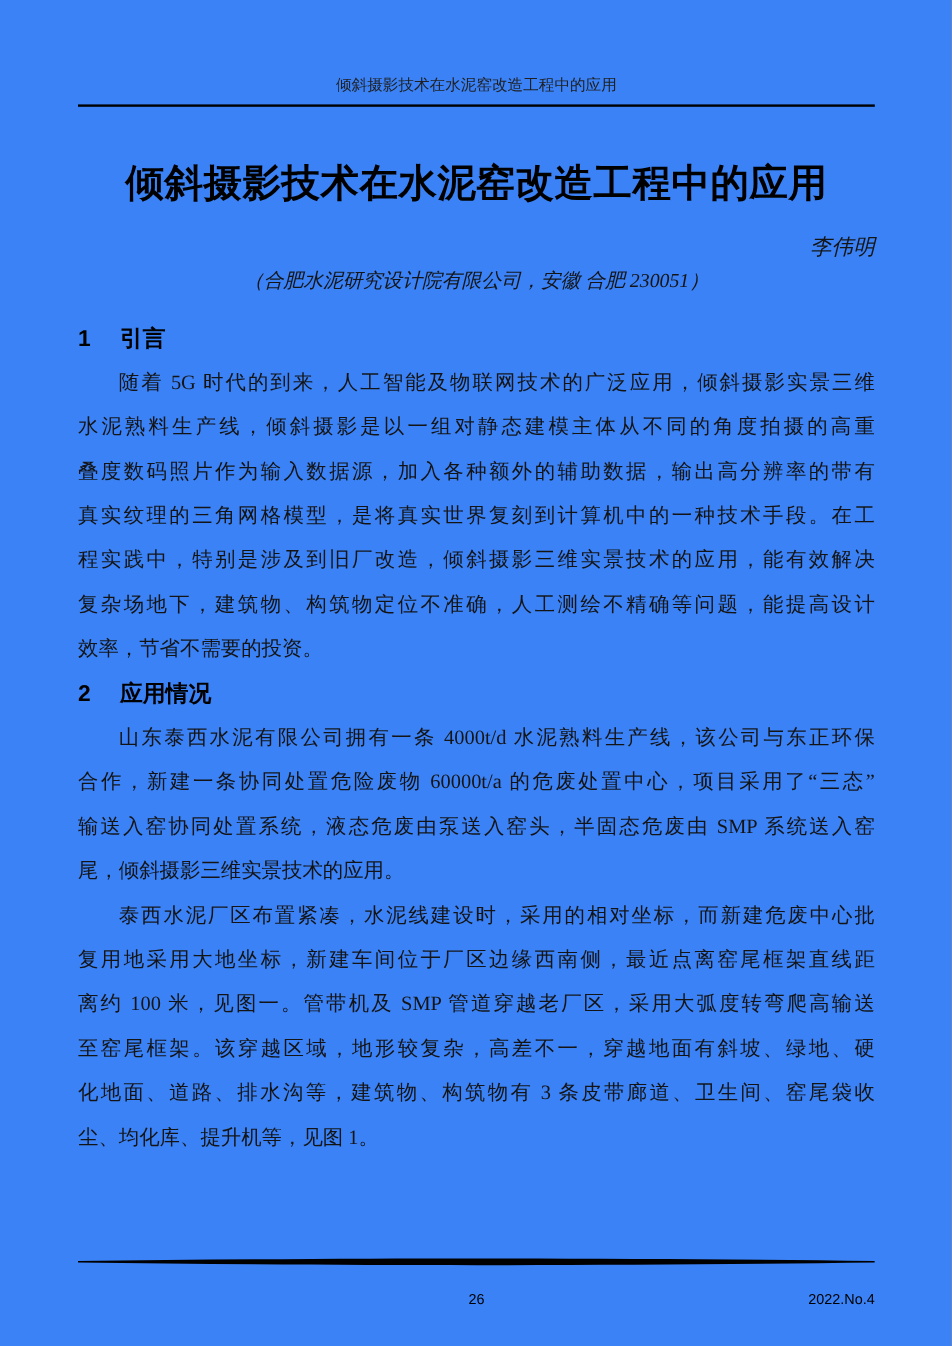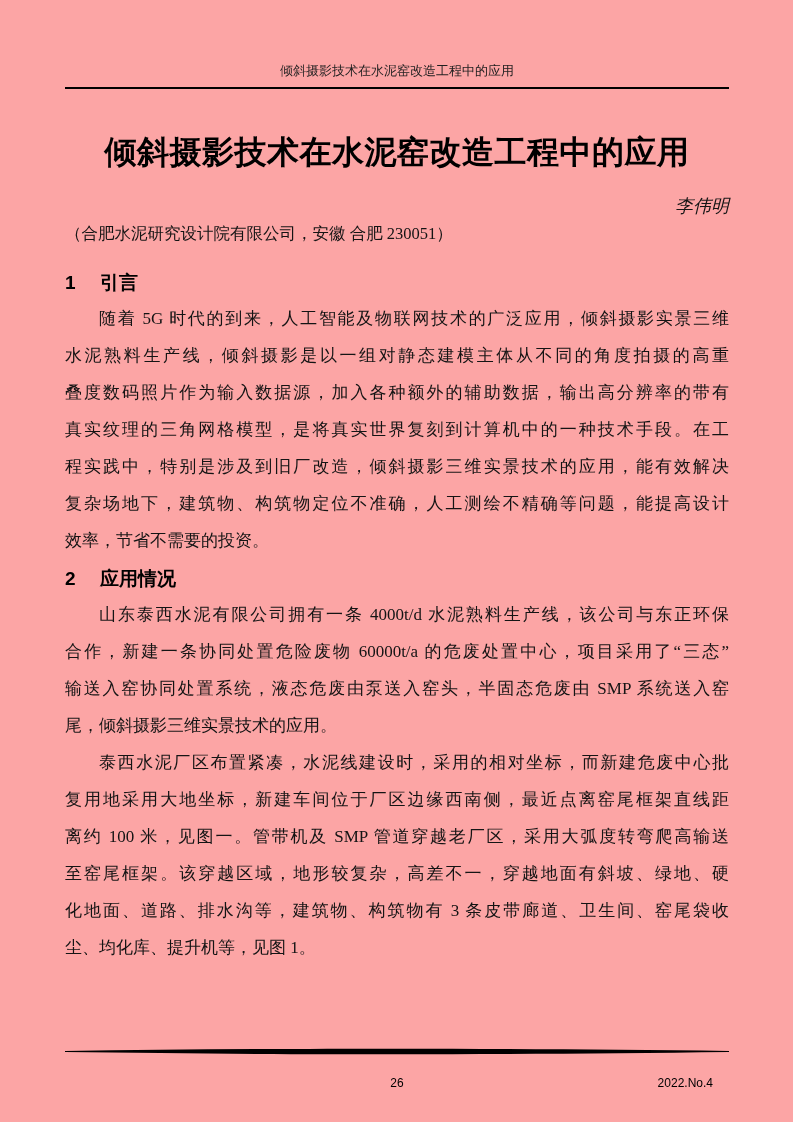--- a/index.html
+++ b/index.html
@@ -1,20 +1,20 @@
 <!DOCTYPE html>
 <html><head>
 <meta charset="utf-8">
 <style>
   html,body { margin:0; padding:0; background:#888; }
   .page {
     position: relative;
     width: 793px; height: 1122px;
     margin: 0 auto;
-    background: #fca5a5;
+    background: #3b82f6;
     color: #141414;
     font-family: "Liberation Serif", serif;
     overflow: hidden;
   }
   .content { padding: 0 64px 0 65px; }
 
   
   .running-head {
     padding-top: 62px;
     text-align: center;
@@ -43,20 +43,22 @@
     margin-top: 21px;
     font-size: 18px;
     line-height: 24px;
     font-style: italic;
     text-align: right;
   }
   .affiliation {
     margin-top: 3px;
     font-size: 16.5px;
     line-height: 26px;
+    font-style: italic;
+    text-align: center;
   }
 
   
   .sec-heading {
     margin-top: 19px;
     font-family: "Liberation Sans", sans-serif;
     font-weight: bold;
     font-size: 19px;
     line-height: 34px;
     color: #000;
@@ -79,21 +81,21 @@
   .footer-rule { display: block; width: 100%; height: 7px; }
   .footer-row {
     position: relative;
     margin-top: 19px;
     text-align: center;
     font-family: "Liberation Sans", sans-serif;
     font-size: 12px;
     line-height: 18px;
     color: #000;
   }
-  .issue { position: absolute; right: 16px; top: 0; }
+  .issue { position: absolute; right: 0; top: 0; }
 </style>
 </head>
 <body>
 
 <div class="page">
   <div class="content">
 
     <div class="running-head">
       <div>倾斜摄影技术在水泥窑改造工程中的应用</div>
     </div>

